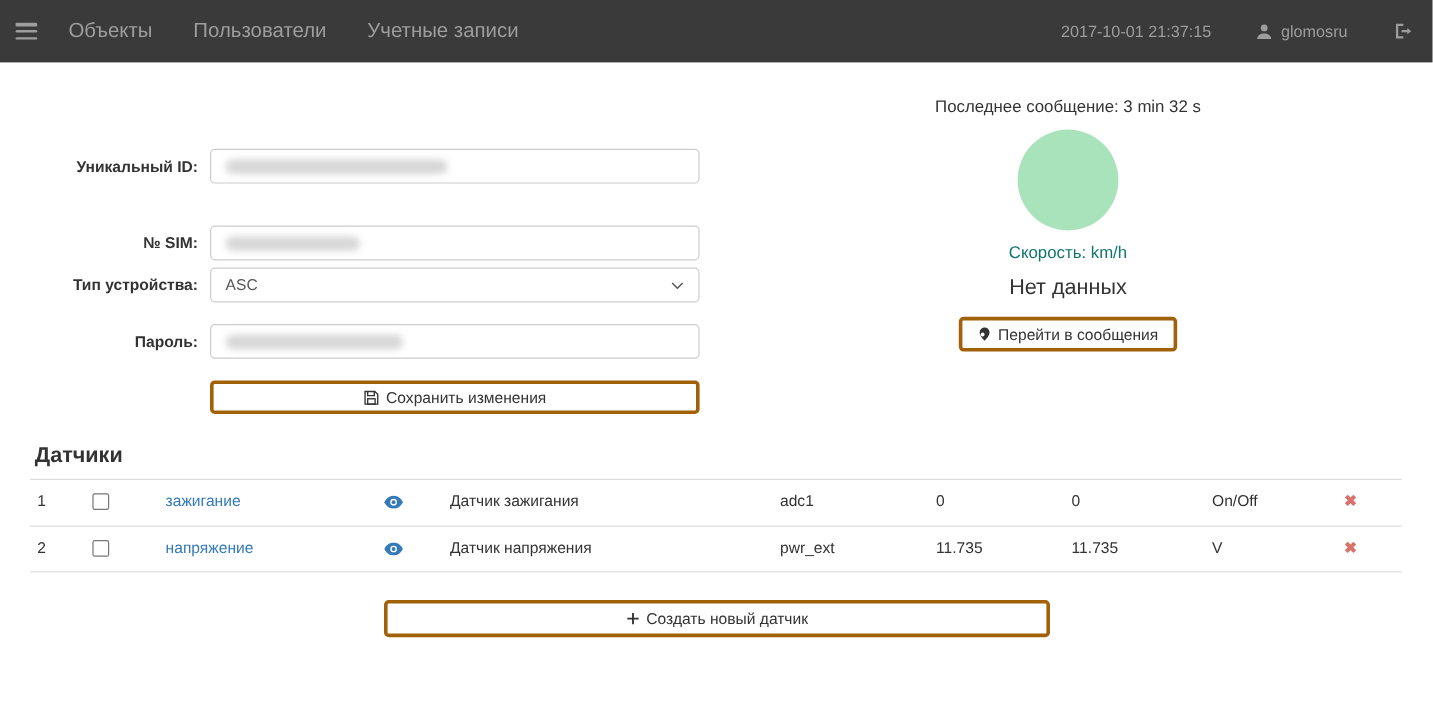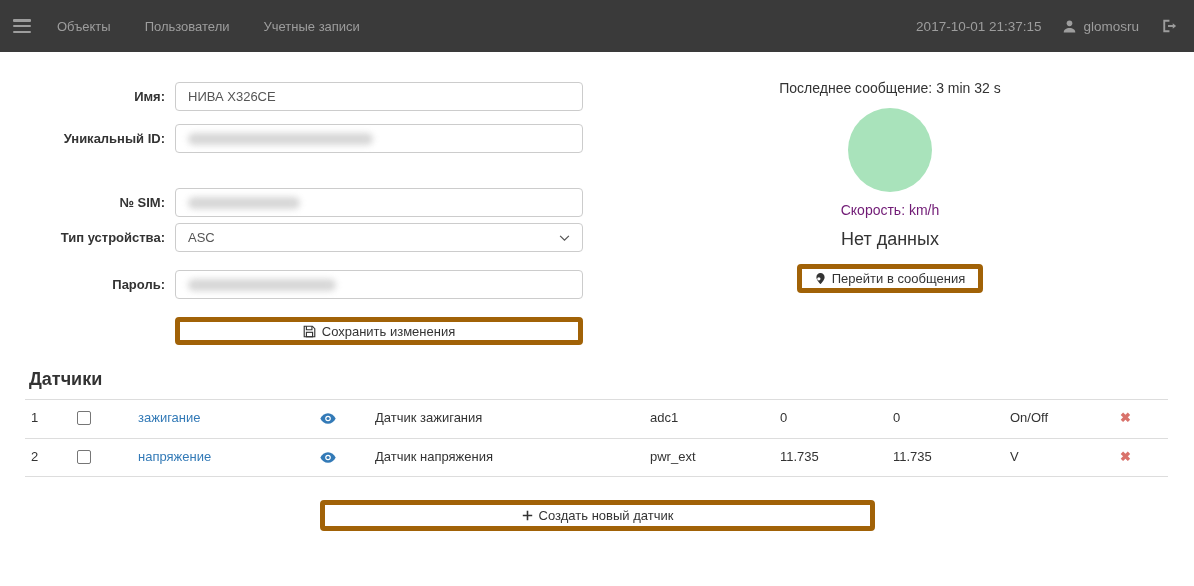--- a/index.html
+++ b/index.html
@@ -8,51 +8,51 @@
   .page { position:relative; width:1194px; height:586px; background:#fff; overflow:hidden; }
 
   
   .navbar { position:absolute; top:0; left:0; width:1194px; height:52px;
             background:#3a3a3a; display:flex; align-items:center; }
   .nav-left { display:flex; align-items:center; }
   .hamburger { margin-left:13px; width:18px; height:14px; display:flex; flex-direction:column;
                justify-content:space-between; cursor:pointer; }
   .hamburger span { display:block; height:2.5px; background:#9d9d9d; border-radius:1px; }
   .nav-items { display:flex; gap:34px; margin-left:26px; }
-  .nav-item { color:#9d9d9d; font-size:13px; cursor:pointer; }
-  .nav-right { margin-left:auto; display:flex; align-items:flex-end; gap:21px; padding-right:17px; }
+  .nav-item { color:#9d9d9d; font-size:17px; cursor:pointer; }
+  .nav-right { margin-left:auto; display:flex; align-items:flex-end; gap:37px; padding-right:17px; }
   .nav-date { color:#9d9d9d; font-size:13.5px; }
   .nav-user { display:flex; align-items:center; gap:6px; color:#9d9d9d; font-size:13.5px; cursor:pointer; }
   .nav-icon svg { display:block; }
 
   
   .form-row { position:absolute; left:0; height:29px; }
   .form-label { position:absolute; left:0; top:0; width:165px; height:29px; line-height:29px;
                 text-align:right; font-weight:bold; font-size:13px; color:#333; }
   .form-control { position:absolute; left:175px; top:0; width:408px; height:29px;
                   border:1px solid #ccc; border-radius:4px; background:#fff;
                   font-size:13px; color:#555; padding:0 12px; outline:none;
                   font-family:"Liberation Sans", sans-serif; }
   .control-box { display:flex; align-items:center; }
   .redact { display:inline-block; height:12px; border-radius:6px; background:#bcbcbc;
             filter:blur(3px); opacity:.6; }
   .redact-a { width:185px; } .redact-b { width:112px; } .redact-c { width:148px; }
   .select-box { justify-content:space-between; cursor:pointer; }
   .chevron { margin-left:8px; }
 
-  .btn { border:5px solid #a16207; border-radius:4px; background:#fff; color:#333;
+  .btn { border:3px solid #a16207; border-radius:4px; background:#fff; color:#333;
          font-size:13px; font-family:"Liberation Sans", sans-serif; cursor:pointer;
          display:flex; align-items:center; justify-content:center; gap:6px; }
   .save-btn { position:absolute; left:175px; top:317px; width:408px; height:28px; }
 
   
   .status-panel { position:absolute; left:750px; top:80px; width:280px; text-align:center; }
   .status-msg { font-size:14px; color:#333; }
   .status-circle { width:84px; height:84px; border-radius:50%; margin:12px auto 0; }
-  .status-speed { margin-top:10px; font-size:14px; color:#701a75; }
+  .status-speed { margin-top:10px; font-size:14px; color:#0f766e; }
   .status-nodata { margin-top:11px; font-size:18px; color:#333; }
   .msg-btn { margin:14px auto 0; height:29px; padding:0 13px; display:inline-flex; }
 
   
   .sensors-title { position:absolute; left:29px; top:369px; font-size:18px; font-weight:bold; color:#333; }
   .hline { position:absolute; left:25px; width:1143px; height:1px; background:#ddd; }
   .sensor-row { position:absolute; left:0; width:1194px; height:38px; }
   .cell { position:absolute; top:0; height:38px; line-height:38px; font-size:13px; color:#333; }
   .c-num { left:31px; }
   .c-check { left:77px; top:12px; height:14px; }
@@ -100,24 +100,20 @@
       <span class="nav-icon" style="cursor:pointer;">
         <svg width="17" height="16" viewBox="0 0 18 16">
             <path d="M10 2.5H4.5v11H10" fill="none" stroke="#9d9d9d" stroke-width="2"></path>
             <path d="M8.5 8h6" stroke="#9d9d9d" stroke-width="2"></path>
             <path d="M13.5 5.2L17 8l-3.5 2.8z" fill="#9d9d9d"></path>
           </svg>
       </span>
     </div>
   </div>
 
-  <div class="form-row" style="top:82px; width:600px;">
-    <label class="form-label">Имя:</label>
-    <input class="form-control" type="text" value="НИВА X326CE" style="">
-  </div>
 
   <div class="form-row" style="top:124px; width:600px;">
     <label class="form-label">Уникальный ID:</label>
     <div class="form-control control-box">
       <span class="redact redact-a"></span>
     </div>
   </div>
 
   <div class="form-row" style="top:188px; width:600px;">
     <label class="form-label">№ SIM:</label>

